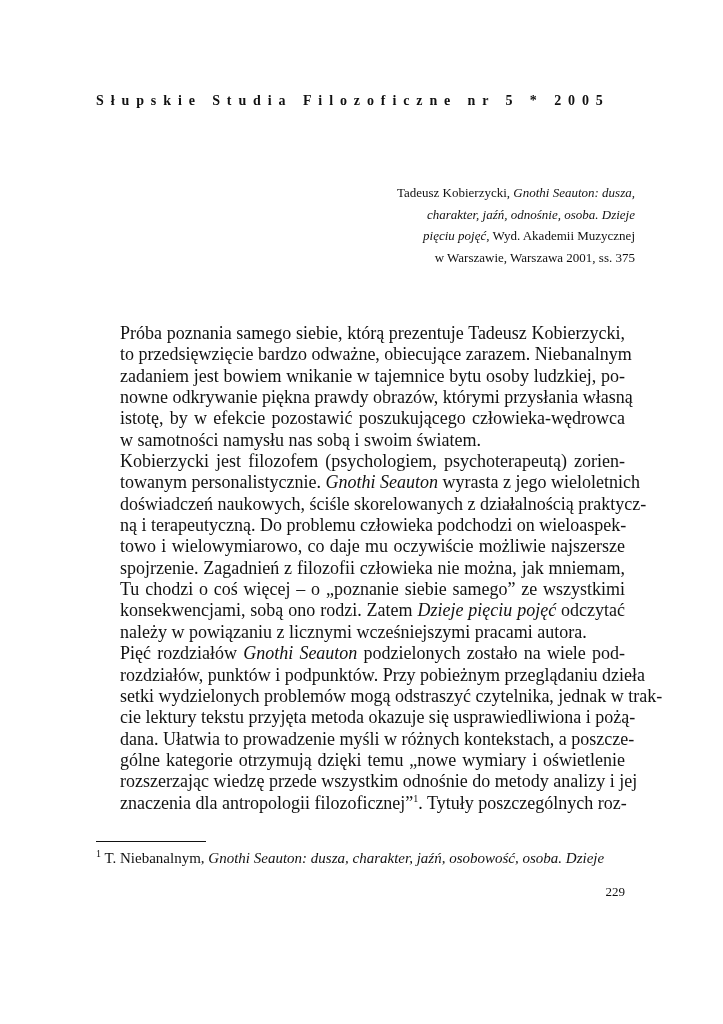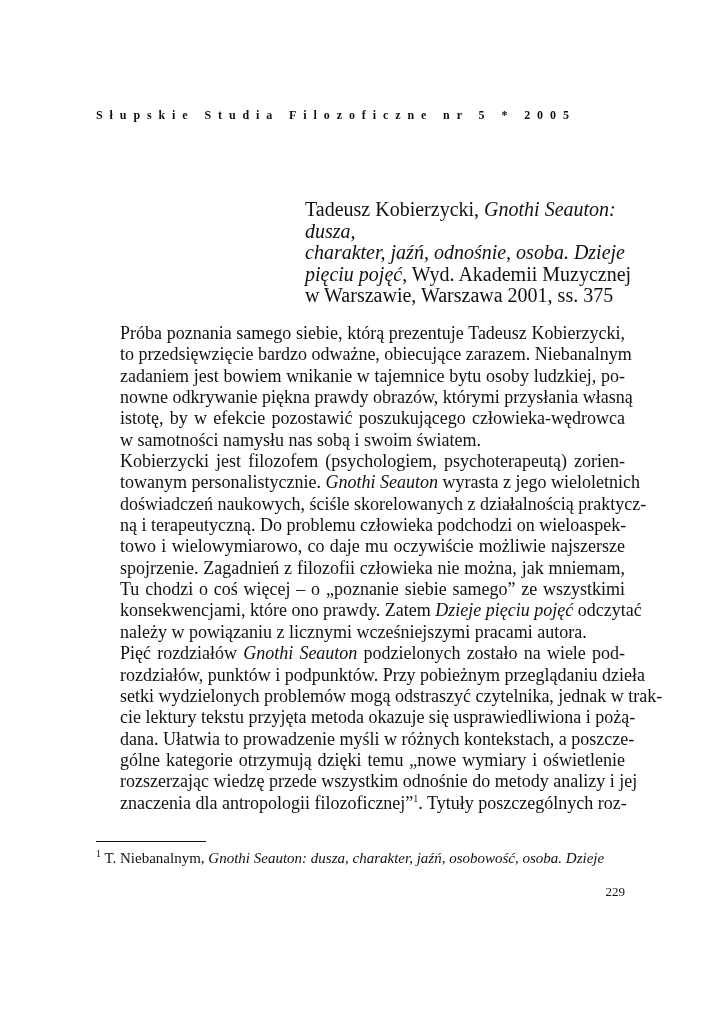--- a/index.html
+++ b/index.html
@@ -1,26 +1,26 @@
 <!DOCTYPE html>
 <html><head>
   <meta charset="utf-8">
   <style>
     html, body { margin: 0; padding: 0; background: #ffffff; }
     body {
       width: 723px; height: 1024px; position: relative; overflow: hidden;
       font-family: "Liberation Serif", serif; color: #111111;
     }
     .running-head {
-      position: absolute; left: 96px; top: 108px; width: 530px;
-      font-size: 12px; font-weight: bold; letter-spacing: 6.9px; white-space: nowrap;
+      position: absolute; left: 96px; top: 93px; width: 530px;
+      font-size: 14px; font-weight: bold; letter-spacing: 6.9px; white-space: nowrap;
     }
     .review-ref {
-      position: absolute; left: 305px; top: 199px; width: 330px;
-      font-size: 20px; line-height: 21.5px;
+      position: absolute; left: 305px; top: 182px; width: 330px;
+      font-size: 13px; line-height: 21.5px; text-align: right;
     }
     .body-text {
       position: absolute; left: 96px; top: 323px; width: 529px;
       font-size: 18px; line-height: 21.35px; text-align: justify;
     }
     .body-text p { margin: 0; text-indent: 24px; }
     .line { display: block; text-align: justify; text-align-last: justify; white-space: nowrap; }
     .line.last { text-align-last: left; }
     i { font-style: italic; }
     sup { font-size: 10px; line-height: 0; vertical-align: 7px; }
@@ -60,21 +60,21 @@
     <span class="line last">w samotności namysłu nas sobą i swoim światem.</span>
   </p>
   <p>
     <span class="line">Kobierzycki jest filozofem (psychologiem, psychoterapeutą) zorien-</span>
     <span class="line"><span>towanym personalistycznie. </span><i>Gnothi Seauton</i><span> wyrasta z jego wieloletnich</span></span>
     <span class="line">doświadczeń naukowych, ściśle skorelowanych z działalnością praktycz-</span>
     <span class="line">ną i terapeutyczną. Do problemu człowieka podchodzi on wieloaspek-</span>
     <span class="line">towo i wielowymiarowo, co daje mu oczywiście możliwie najszersze</span>
     <span class="line">spojrzenie. Zagadnień z filozofii człowieka nie można, jak mniemam,</span>
     <span class="line">Tu chodzi o coś więcej – o „poznanie siebie samego” ze wszystkimi</span>
-    <span class="line"><span>konsekwencjami, które ono prawdy. Zatem </span><i>Dzieje pięciu pojęć</i><span> odczytać</span></span>
+    <span class="line"><span>konsekwencjami, sobą ono rodzi. Zatem </span><i>Dzieje pięciu pojęć</i><span> odczytać</span></span>
     <span class="line last">należy w powiązaniu z licznymi wcześniejszymi pracami autora.</span>
   </p>
   <p>
     <span class="line"><span>Pięć rozdziałów </span><i>Gnothi Seauton</i><span> podzielonych zostało na wiele pod-</span></span>
     <span class="line">rozdziałów, punktów i podpunktów. Przy pobieżnym przeglądaniu dzieła</span>
     <span class="line">setki wydzielonych problemów mogą odstraszyć czytelnika, jednak w trak-</span>
     <span class="line">cie lektury tekstu przyjęta metoda okazuje się usprawiedliwiona i pożą-</span>
     <span class="line">dana. Ułatwia to prowadzenie myśli w różnych kontekstach, a poszcze-</span>
     <span class="line">gólne kategorie otrzymują dzięki temu „nowe wymiary i oświetlenie</span>
     <span class="line">rozszerzając wiedzę przede wszystkim odnośnie do metody analizy i jej</span>

